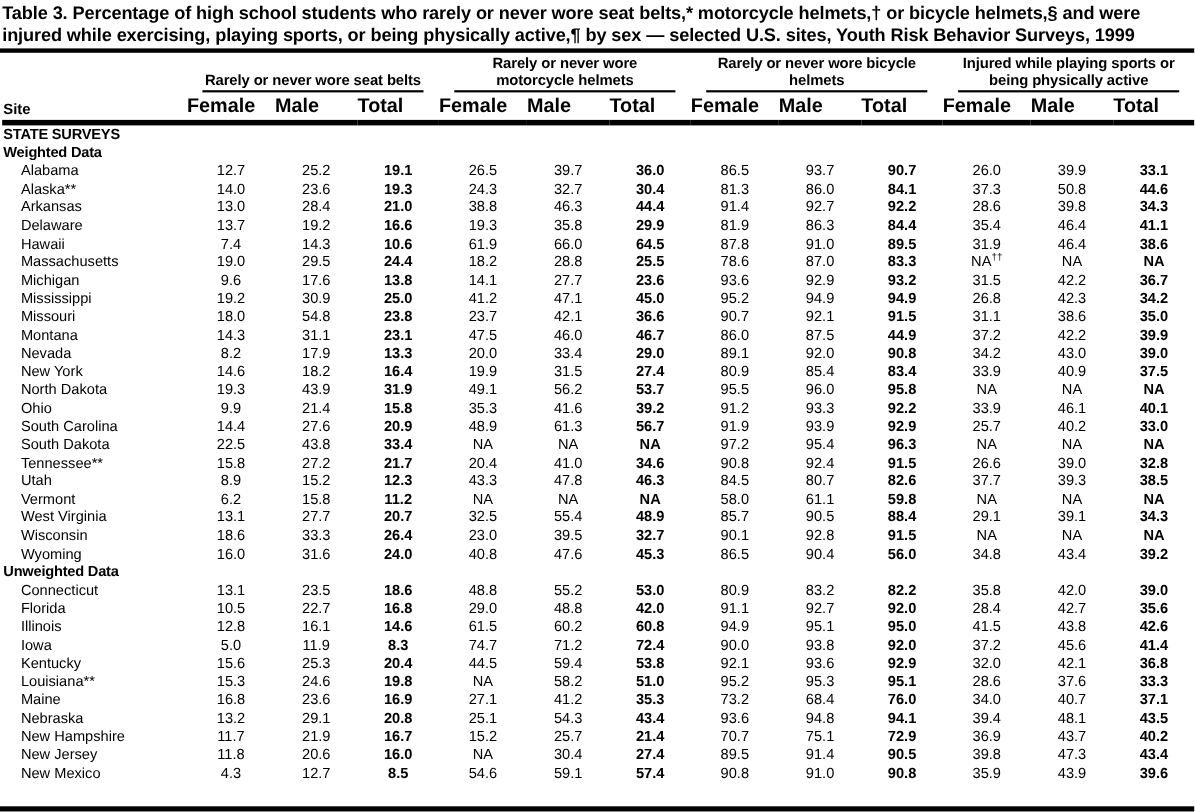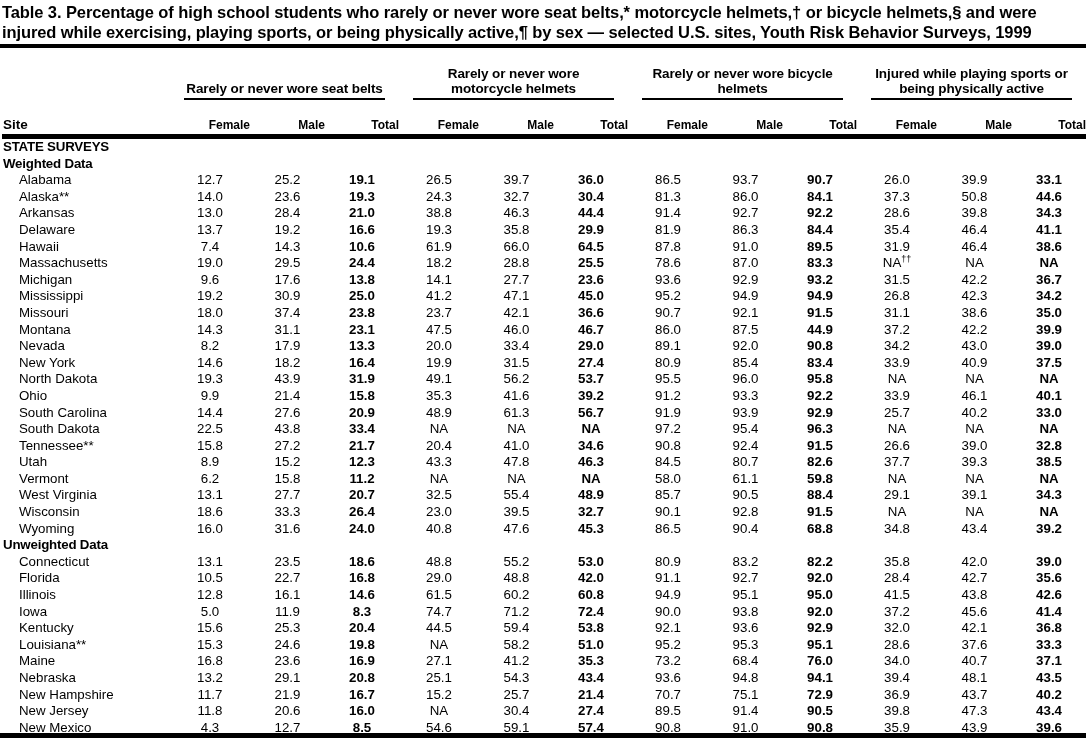--- a/index.html
+++ b/index.html
@@ -24,25 +24,25 @@
   col.c-t { width: 74px; }
 
   thead th { font-weight: bold; font-size: 13.5px; padding: 0; vertical-align: bottom; }
   th.site-h {
     text-align: left; border-bottom: 5px solid #000;
     padding: 0 0 2px 1px; font-size: 13.5px; margin-left: 24px;
   }
   th.grp { padding: 3px 0 0 0; }
   .grp-label {
     text-align: center; line-height: 14.5px; letter-spacing: -0.1px;
-    border-bottom: 2px solid #000; margin: 16px 14px; padding-bottom: 2px;
+    border-bottom: 2px solid #000; margin: 0 14px; padding-bottom: 2px;
   }
   tr.subhead th {
-    text-align: right; border-bottom: 5px solid #000;
-    padding: 2px 0 2px 0; font-size: 12px;
+    text-align: left; border-bottom: 5px solid #000;
+    padding: 2px 0 2px 0; font-size: 18px;
   }
 
   tbody td {
     font-size: 13.3px; height: 16.6px; line-height: 16.6px;
     padding: 0; text-align: center; white-space: nowrap; overflow: hidden;
   }
   td.site-cell { text-align: left; padding-left: 17px; }
   td.section-cell { text-align: left; font-weight: bold; padding-left: 1px; letter-spacing: -0.2px; }
   td.total { font-weight: bold; }
   sup.fn { font-size: 9px; vertical-align: super; line-height: 0; }
@@ -226,21 +226,21 @@
           <td>95.2</td>
           <td>94.9</td>
           <td class="total">94.9</td>
           <td>26.8</td>
           <td>42.3</td>
           <td class="total">34.2</td>
         </tr>
         <tr>
           <td class="site-cell">Missouri</td>
           <td>18.0</td>
-          <td>37.4</td>
+          <td>54.8</td>
           <td class="total">23.8</td>
           <td>23.7</td>
           <td>42.1</td>
           <td class="total">36.6</td>
           <td>90.7</td>
           <td>92.1</td>
           <td class="total">91.5</td>
           <td>31.1</td>
           <td>38.6</td>
           <td class="total">35.0</td>
@@ -428,21 +428,21 @@
         <tr>
           <td class="site-cell">Wyoming</td>
           <td>16.0</td>
           <td>31.6</td>
           <td class="total">24.0</td>
           <td>40.8</td>
           <td>47.6</td>
           <td class="total">45.3</td>
           <td>86.5</td>
           <td>90.4</td>
-          <td class="total">68.8</td>
+          <td class="total">56.0</td>
           <td>34.8</td>
           <td>43.4</td>
           <td class="total">39.2</td>
         </tr>
         <tr>
           <td colspan="13" class="section-cell">Unweighted Data</td>
         </tr>
         <tr>
           <td class="site-cell">Connecticut</td>
           <td>13.1</td>

